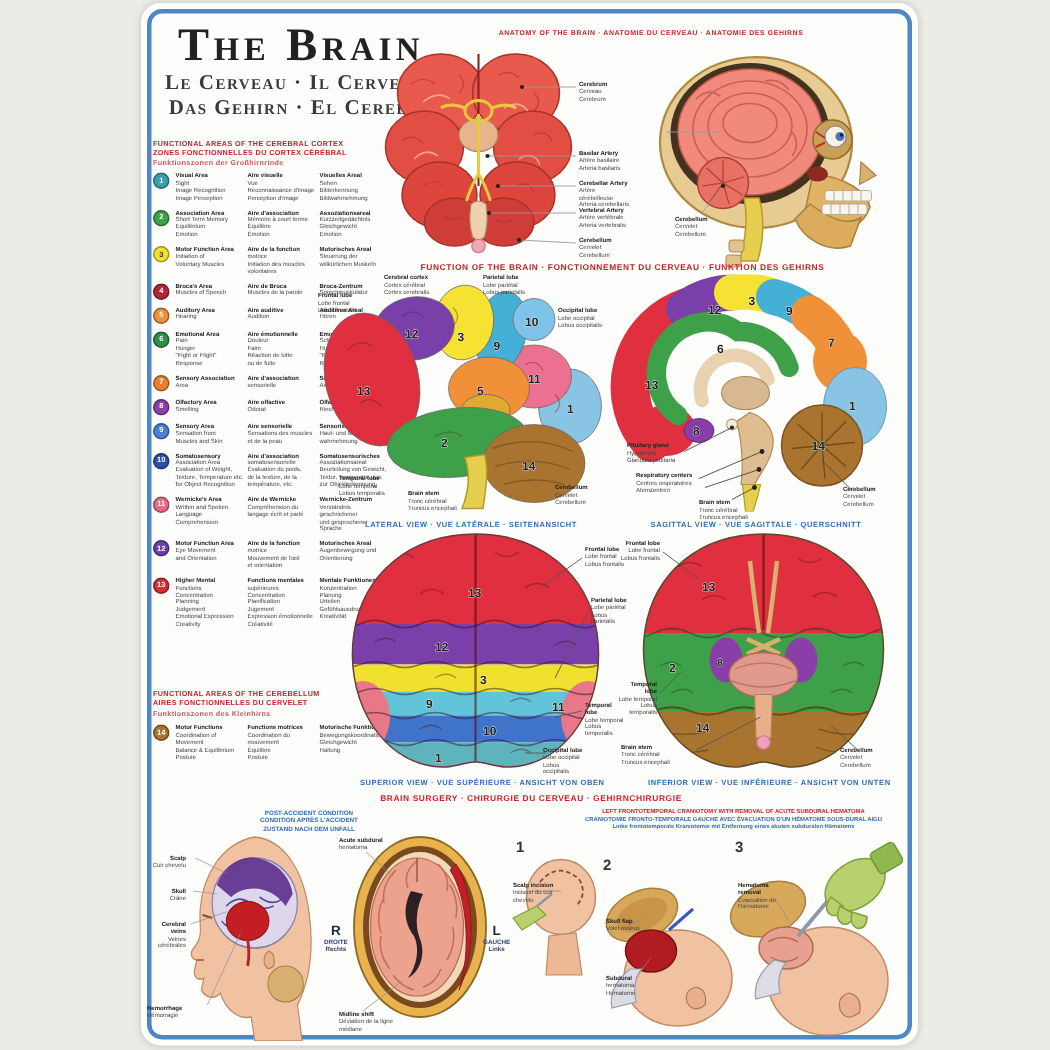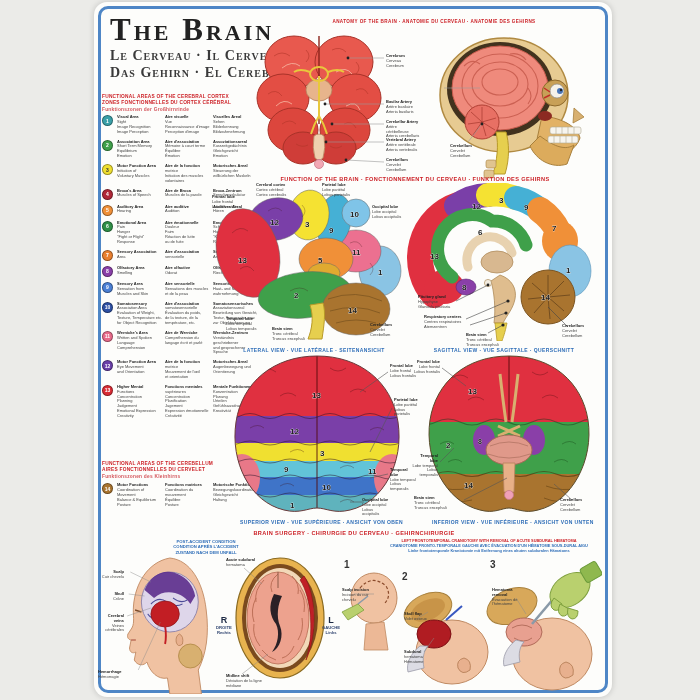--- a/index.html
+++ b/index.html
@@ -32,21 +32,21 @@
   .cap-blue-sm{color:#2f6eb8;font-weight:bold;font-size:4.2px;line-height:1.3;text-align:center;}
   .cap-red-sm{color:#cc2127;font-weight:bold;font-size:3.9px;line-height:1.3;text-align:center;}
   .cap-red-sm .fr{color:#2f6eb8;}
 </style>
 </head>
 <body>
 
 <div class="poster">
   <div class="poster-border"></div>
 
-  <div class="abs" style="left:16px;top:12px;">
+  <div class="abs" style="left:16px;top:12px;text-align:center;">
     <div class="title">The Brain</div>
     <div class="subtitle">Le Cerveau · Il Cervello</div>
     <div class="subtitle" style="margin-top:0;">Das Gehirn · El Cerebro</div>
   </div>
 
   <div class="abs h-red-big" style="left:170px;top:17px;width:340px;font-size:4.6px;">ANATOMY OF THE BRAIN · ANATOMIE DU CERVEAU · ANATOMIE DES GEHIRNS</div>
 
   <div class="fig" style="left:158px;top:26px;width:172px;height:152px;">
     <svg width="132" height="150" viewBox="0 0 132 150">
       <g stroke="#a83228" stroke-width="1">

